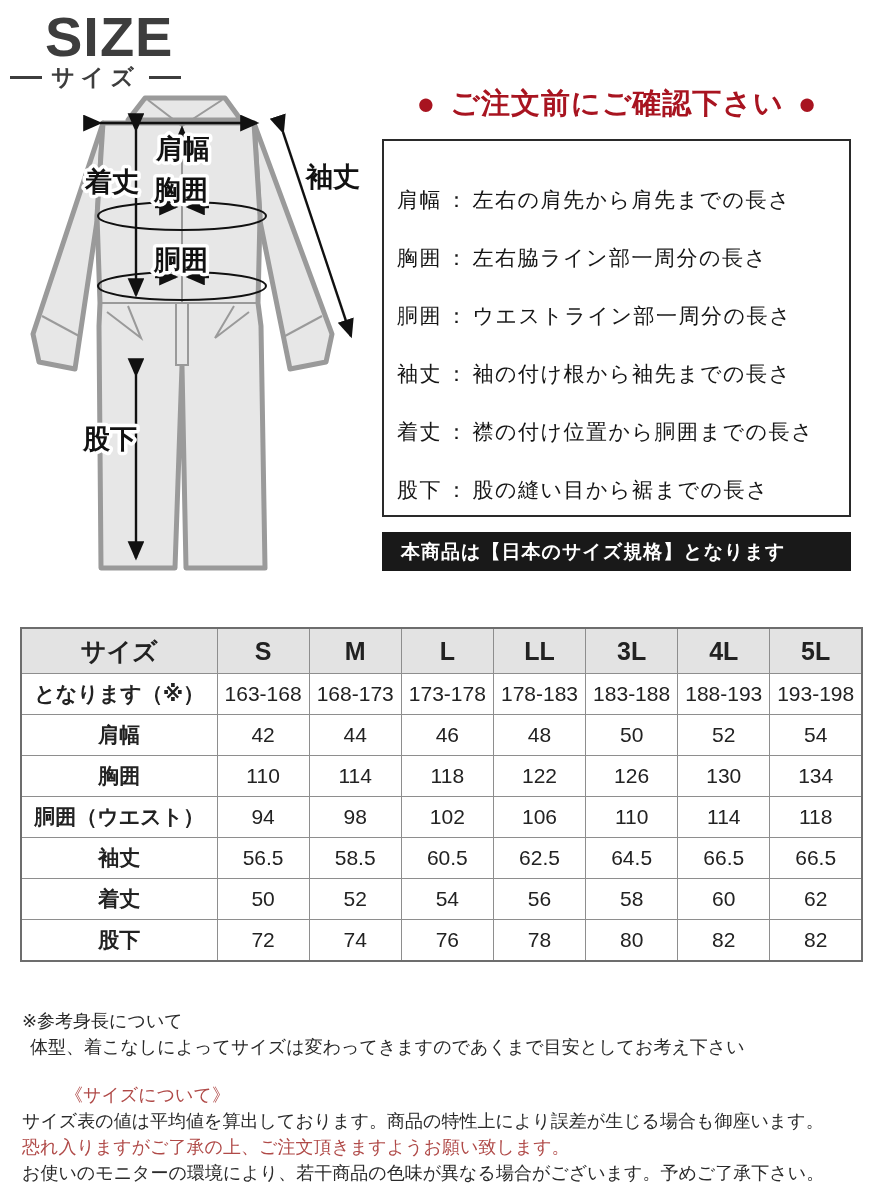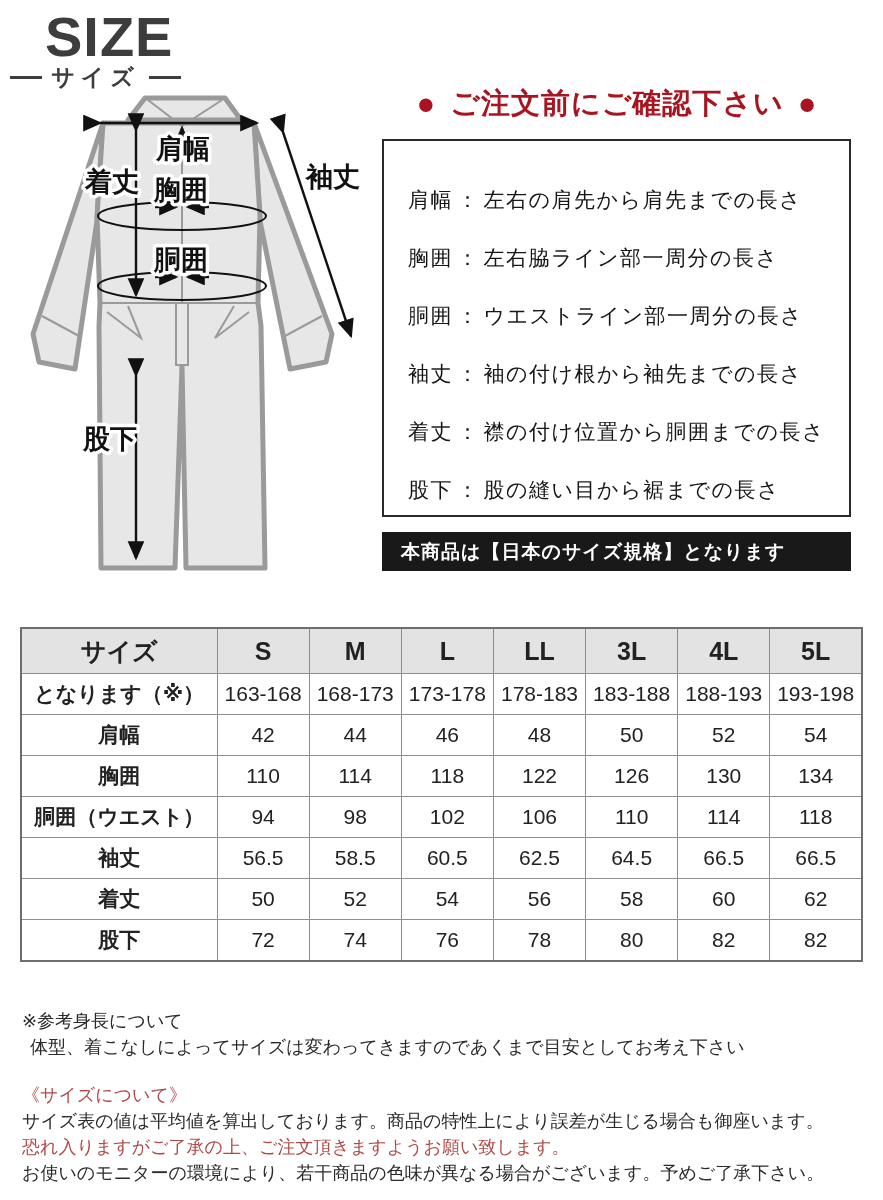--- a/index.html
+++ b/index.html
@@ -22,21 +22,21 @@
                 text-anchor:middle;}
 
   
   .notice-heading{position:absolute;left:383px;top:84px;width:468px;text-align:center;
                   font-size:29px;font-weight:800;color:#a81420;letter-spacing:1px;white-space:nowrap;}
   .notice-heading .dot{font-size:31px;vertical-align:-1px;}
   .notice-heading .dot.left{margin-right:14px;}
   .notice-heading .dot.right{margin-left:14px;}
   .def-box{position:absolute;left:382px;top:139px;width:469px;height:378px;
            border:2px solid #2a2a2a;background:#fff;box-sizing:border-box;
-           padding:45px 8px 0 24px;}
+           padding:45px 8px 0 13px;}
   .def-line{font-size:21px;color:#161616;letter-spacing:1.5px;margin-bottom:30px;white-space:nowrap;}
   .def-line .sep{padding:0 4px;}
   .std-bar{position:absolute;left:382px;top:532px;width:469px;height:39px;background:#191919;
            color:#ffffff;font-size:19px;font-weight:700;line-height:39px;padding-left:19px;
            box-sizing:border-box;letter-spacing:1px;white-space:nowrap;}
 
   
   .size-table{position:absolute;left:20px;top:627px;width:843px;border-collapse:collapse;
               table-layout:fixed;border:2px solid #6d6d6d;background:#fff;}
   .size-table th,.size-table td{border:1px solid #8e8e8e;text-align:center;vertical-align:middle;
@@ -45,21 +45,21 @@
   .size-table tbody th{font-size:21px;font-weight:700;color:#222;background:#fff;}
   .size-table tbody td{height:40px;font-size:21px;color:#222;}
   .size-table col.lbl{width:196px;}
 
   
   .footnotes{position:absolute;left:22px;top:1008px;width:845px;font-size:18px;line-height:26px;
              color:#2a2a2a;}
   .fn-line{white-space:nowrap;}
   .fn-line.red{color:#b04a48;}
   .fn-line.indent{padding-left:8px;}
-  .fn-line.gap{margin-top:22px;}
+  .fn-line.gap{margin-top:22px;margin-left:43px;}
 </style>
 </head>
 <body>
 
 <div class="page">
 
   <div class="logo-en">SIZE</div>
   <div class="logo-sub">
     <span class="dash"></span>
     <span class="txt">サイズ</span>

